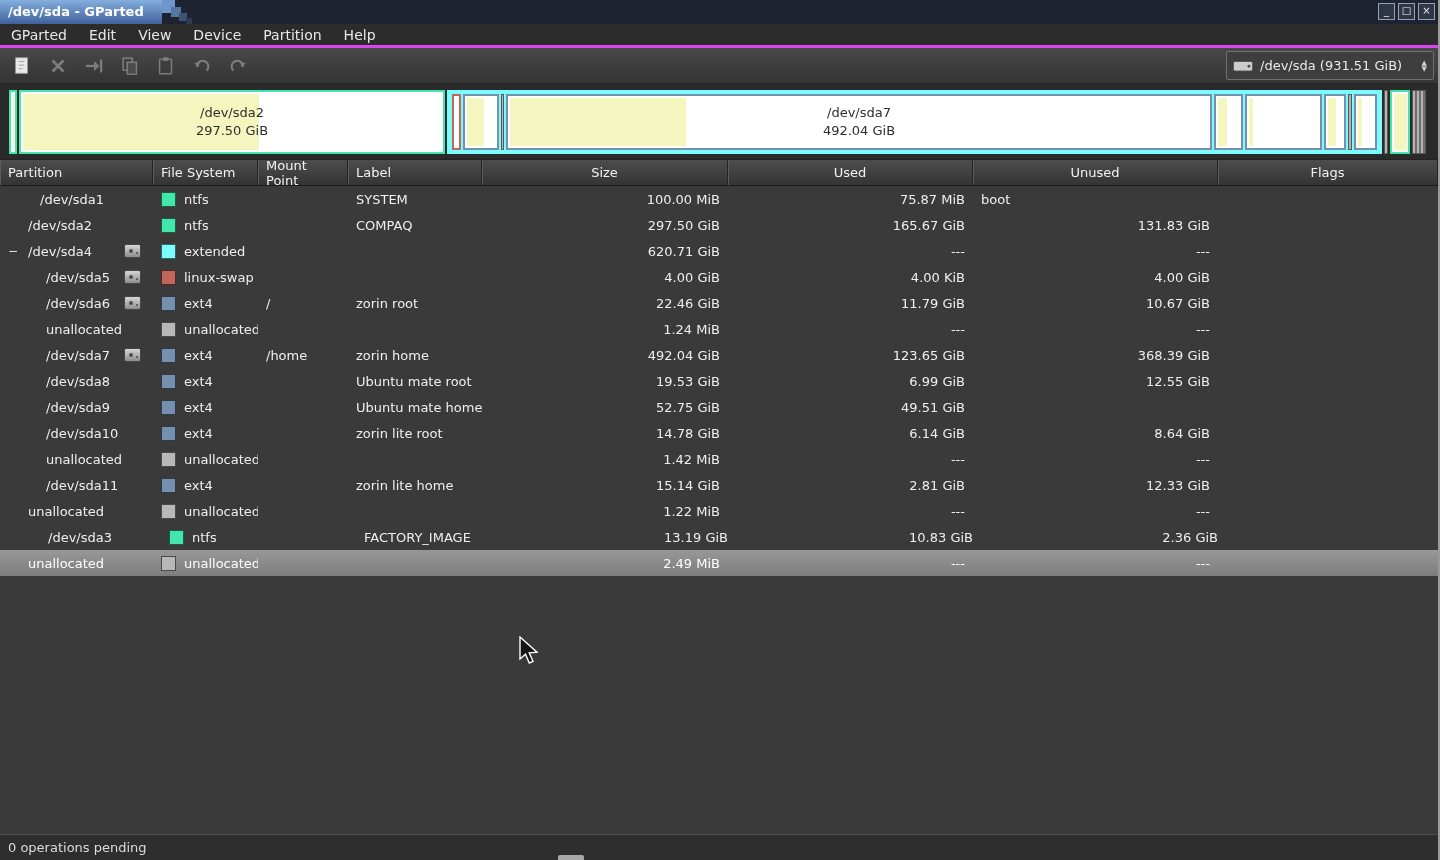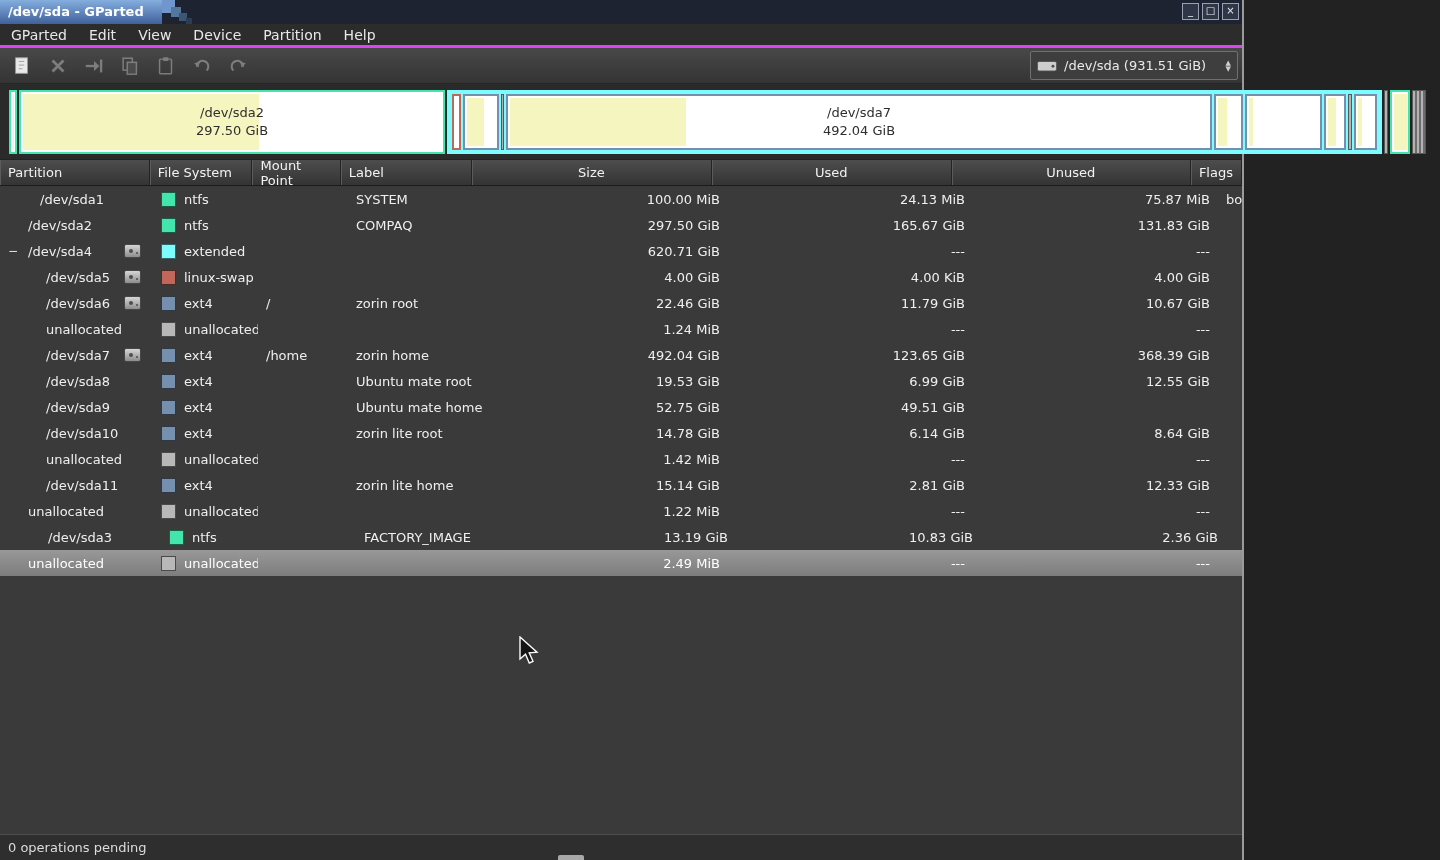--- a/index.html
+++ b/index.html
@@ -1,18 +1,18 @@
 <!DOCTYPE html>
 <html><head>
 <meta charset="utf-8">
 <style>
   * { box-sizing: border-box; }
   html,body { margin:0; padding:0; background:#222; }
   body { width:1440px; height:860px; overflow:hidden; font-family:"DejaVu Sans", sans-serif; }
-  .window { position:relative; width:1244px; height:860px; display:flex; flex-direction:column; background:#3a3a3a; border-right:2px solid #9a9a9a; }
+  .window { position:relative; width:1440px; height:860px; display:flex; flex-direction:column; background:#3a3a3a; border-right:2px solid #9a9a9a; }
 
   
   .titlebar { position:relative; height:24px; background:#1d2330; flex:none; }
   .title-grad { position:absolute; left:0; top:0; bottom:0; width:162px; background:linear-gradient(#84aede,#41619c); }
   .title-text { position:absolute; left:8px; top:4px; font-size:13px; font-weight:bold; color:#ffffff; z-index:2; white-space:nowrap; }
   .deco-sq { position:absolute; background:#5d87c3; }
   .sq1 { left:162px; top:0;  width:13px; height:13px; background:#6f97cd; }
   .sq2 { left:171px; top:7px; width:10px; height:10px; background:#54779e; }
   .sq3 { left:179px; top:13px; width:8px; height:8px; background:#3e5674; }
   .sq4 { left:186px; top:18px; width:6px; height:6px; background:#2c3c52; }
@@ -235,21 +235,20 @@
           <span class="expander"></span>
           <span class="pname lvl1">/dev/sda1</span>
         </div>
         <div class="cell w-fs">
           <div class="fs-swatch" style="background: rgb(66, 229, 172);"></div>
           <span>ntfs</span>
         </div>
         <div class="cell w-mount"></div>
         <div class="cell w-label">SYSTEM</div>
         <div class="cell w-size num">100.00 MiB</div>
-        <div class="cell w-used num">24.13 MiB</div>
         <div class="cell w-unused num">75.87 MiB</div>
         <div class="cell w-flags">boot</div>
       </div>
       <div class="trow">
         <div class="cell w-part" style="padding-left: 8px;">
           <span class="expander"></span>
           <span class="pname lvl1">/dev/sda2</span>
         </div>
         <div class="cell w-fs">
           <div class="fs-swatch" style="background: rgb(66, 229, 172);"></div>

